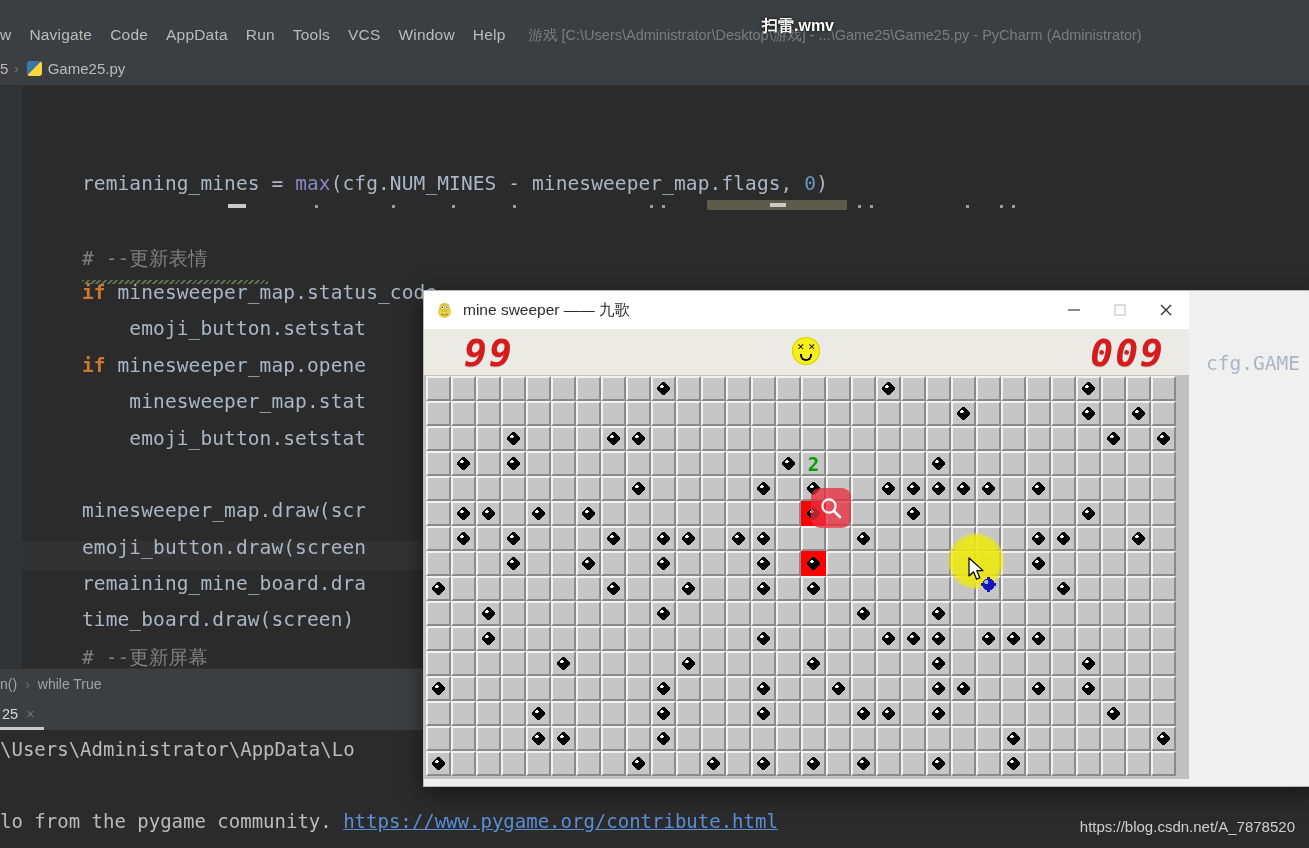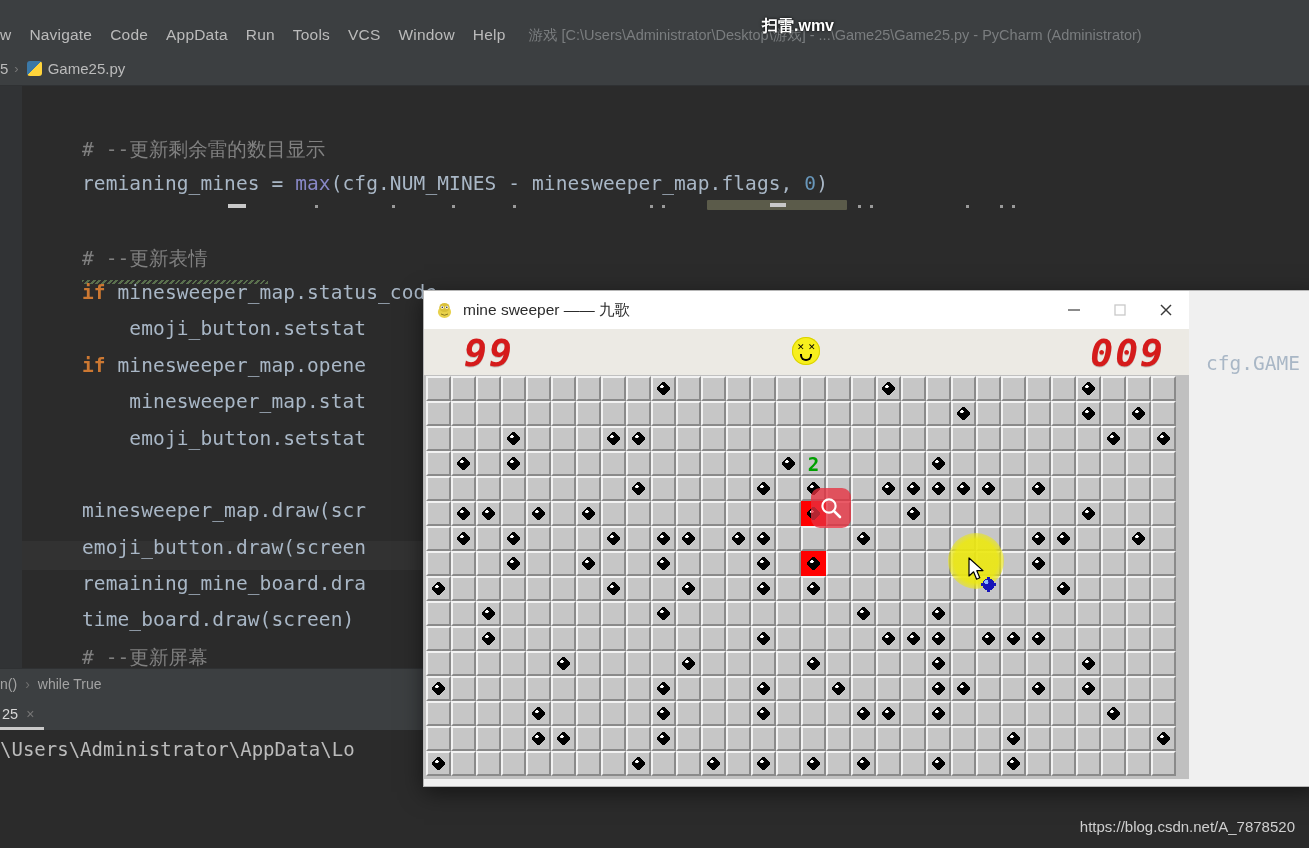--- a/index.html
+++ b/index.html
@@ -302,21 +302,20 @@
     <div class="frag-dot" style="left:662px;top:119px"></div>
     <div class="frag-dot" style="left:858px;top:119px"></div>
     <div class="frag-dot" style="left:870px;top:119px"></div>
     <div class="frag-dot" style="left:966px;top:119px"></div>
     <div class="frag-dot" style="left:1000px;top:119px"></div>
     <div class="frag-dot" style="left:1012px;top:119px"></div>
 
     <div class="hl-line" style="top:455px;"></div>
 
     <div class="code-area" id="code-area">
-        <div class="code-line" style="top: 50px; left: 60px;"><span class="cm"># --更新剩余雷的数目显示</span></div>
         <div class="code-line" style="top: 86px; left: 60px;"><span class="pl">remianing_mines </span><span class="pl">= </span><span class="fn">max</span><span class="pl">(cfg.NUM_MINES - minesweeper_map.flags, </span><span class="num">0</span><span class="pl">)</span></div>
         <div class="code-line" style="top: 159px; left: 60px;"><span class="cm"># --更新表情</span></div>
         <div class="code-line" style="top: 195px; left: 60px;"><span class="kw">if </span><span class="pl">minesweeper_map.status_code </span></div>
         <div class="code-line" style="top: 231px; left: 60px;"><span class="pl">    emoji_button.setstat</span></div>
         <div class="code-line" style="top: 268px; left: 60px;"><span class="kw">if </span><span class="pl">minesweeper_map.opene</span></div>
         <div class="code-line" style="top: 304px; left: 60px;"><span class="pl">    minesweeper_map.stat</span></div>
         <div class="code-line" style="top: 341px; left: 60px;"><span class="pl">    emoji_button.setstat</span></div>
         <div class="code-line" style="top: 413px; left: 60px;"><span class="pl">minesweeper_map.draw(scr</span></div>
         <div class="code-line" style="top: 486px; left: 60px;"><span class="pl">remaining_mine_board.dra</span></div>
         <div class="code-line" style="top: 450px; left: 60px;"><span class="pl">emoji_button.draw(screen</span></div>
@@ -337,20 +336,21 @@
 
   <div class="run-tabs">
     <div class="run-tab">
       <span>25</span>
       <span class="x">×</span>
     </div>
   </div>
 
   <div class="console" id="console">
       <div class="con-line" style="top: 8px;"><span>\Users\Administrator\AppData\Lo</span></div>
+      <div class="con-line" style="top: 80px;"><span>lo from the pygame community. </span><span class="con-link">https://www.pygame.org/contribute.html</span></div>
     </div>
 
   <div class="ms-win">
 
     <div class="ms-titlebar">
       <span class="ms-ico">
         <svg width="19" height="19" viewBox="0 0 19 19">
           <ellipse cx="9.5" cy="11" rx="6.6" ry="6" fill="#e8d14b"></ellipse>
           <ellipse cx="9.5" cy="6.5" rx="5.2" ry="4.6" fill="#d9c03a"></ellipse>
           <circle cx="7.3" cy="6.3" r="1.5" fill="#fff"></circle>

